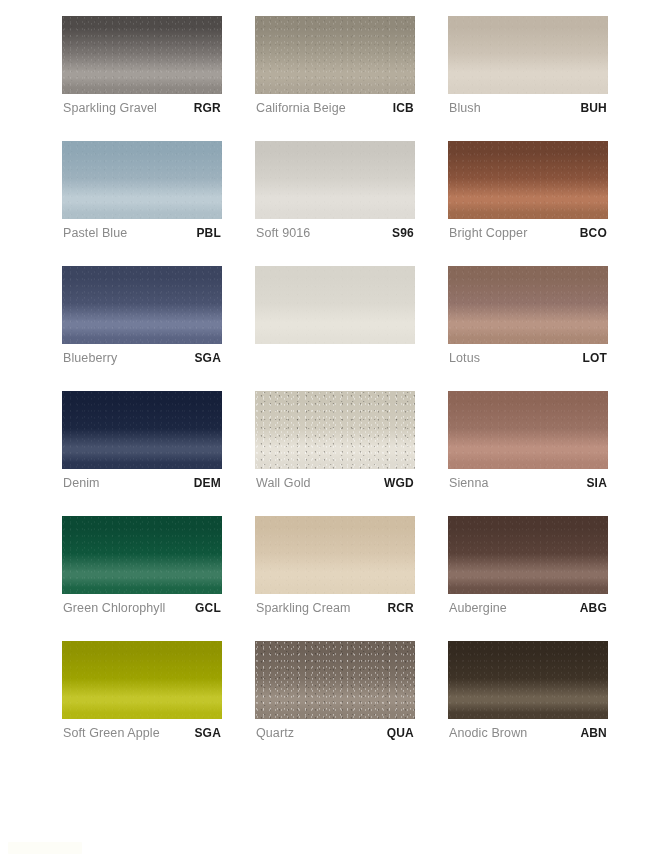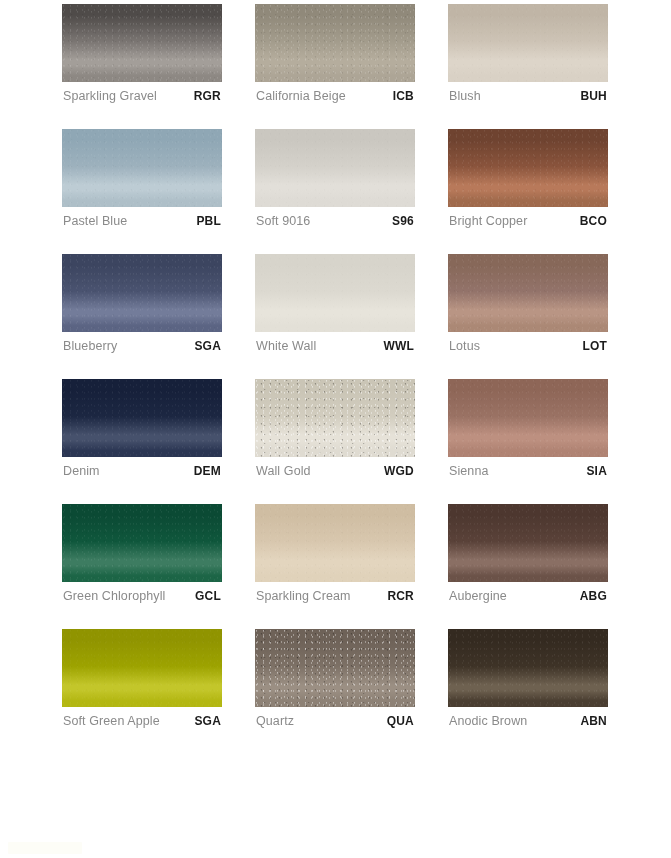--- a/index.html
+++ b/index.html
@@ -10,21 +10,21 @@
     font-family: "Liberation Sans", sans-serif;
     overflow: hidden;
   }
   #page {
     position: relative;
     width: 671px; height: 858px;
     background: #ffffff;
   }
   #swatch-grid {
     position: absolute;
-    left: 62px; top: 4px;
+    left: 62px; top: 16px;
     width: 548px;
     display: grid;
     grid-template-columns: repeat(3, 160px);
     column-gap: 33px;
     row-gap: 25px;
   }
   .swatch-card {
     width: 160px;
   }
   .swatch-chip {
@@ -149,24 +149,20 @@
     <div class="swatch-meta">
       <span class="swatch-name">Blueberry</span>
       <span class="swatch-code">SGA</span>
     </div>
   </div>
       <div class="swatch-card">
     <div class="swatch-chip">
       <div class="chip-grad" style="background: linear-gradient(rgb(215, 212, 203) 0%, rgb(215, 212, 203) 14%, rgb(220, 217, 208) 48%, rgb(231, 228, 219) 72%, rgb(231, 228, 219) 78%, rgb(227, 224, 215) 92%, rgb(227, 224, 215) 100%);"></div>
       <div class="chip-noise" style="opacity: 0.04;"></div>
     </div>
-    <div class="swatch-meta">
-      <span class="swatch-name">White Wall</span>
-      <span class="swatch-code">WWL</span>
-    </div>
   </div>
       <div class="swatch-card">
     <div class="swatch-chip">
       <div class="chip-grad" style="background: linear-gradient(rgb(135, 104, 89) 0%, rgb(135, 104, 89) 14%, rgb(147, 115, 106) 48%, rgb(185, 149, 132) 72%, rgb(185, 149, 132) 78%, rgb(171, 136, 117) 92%, rgb(171, 136, 117) 100%);"></div>
       <div class="chip-noise" style="opacity: 0.12;"></div>
     </div>
     <div class="swatch-meta">
       <span class="swatch-name">Lotus</span>
       <span class="swatch-code">LOT</span>
     </div>

